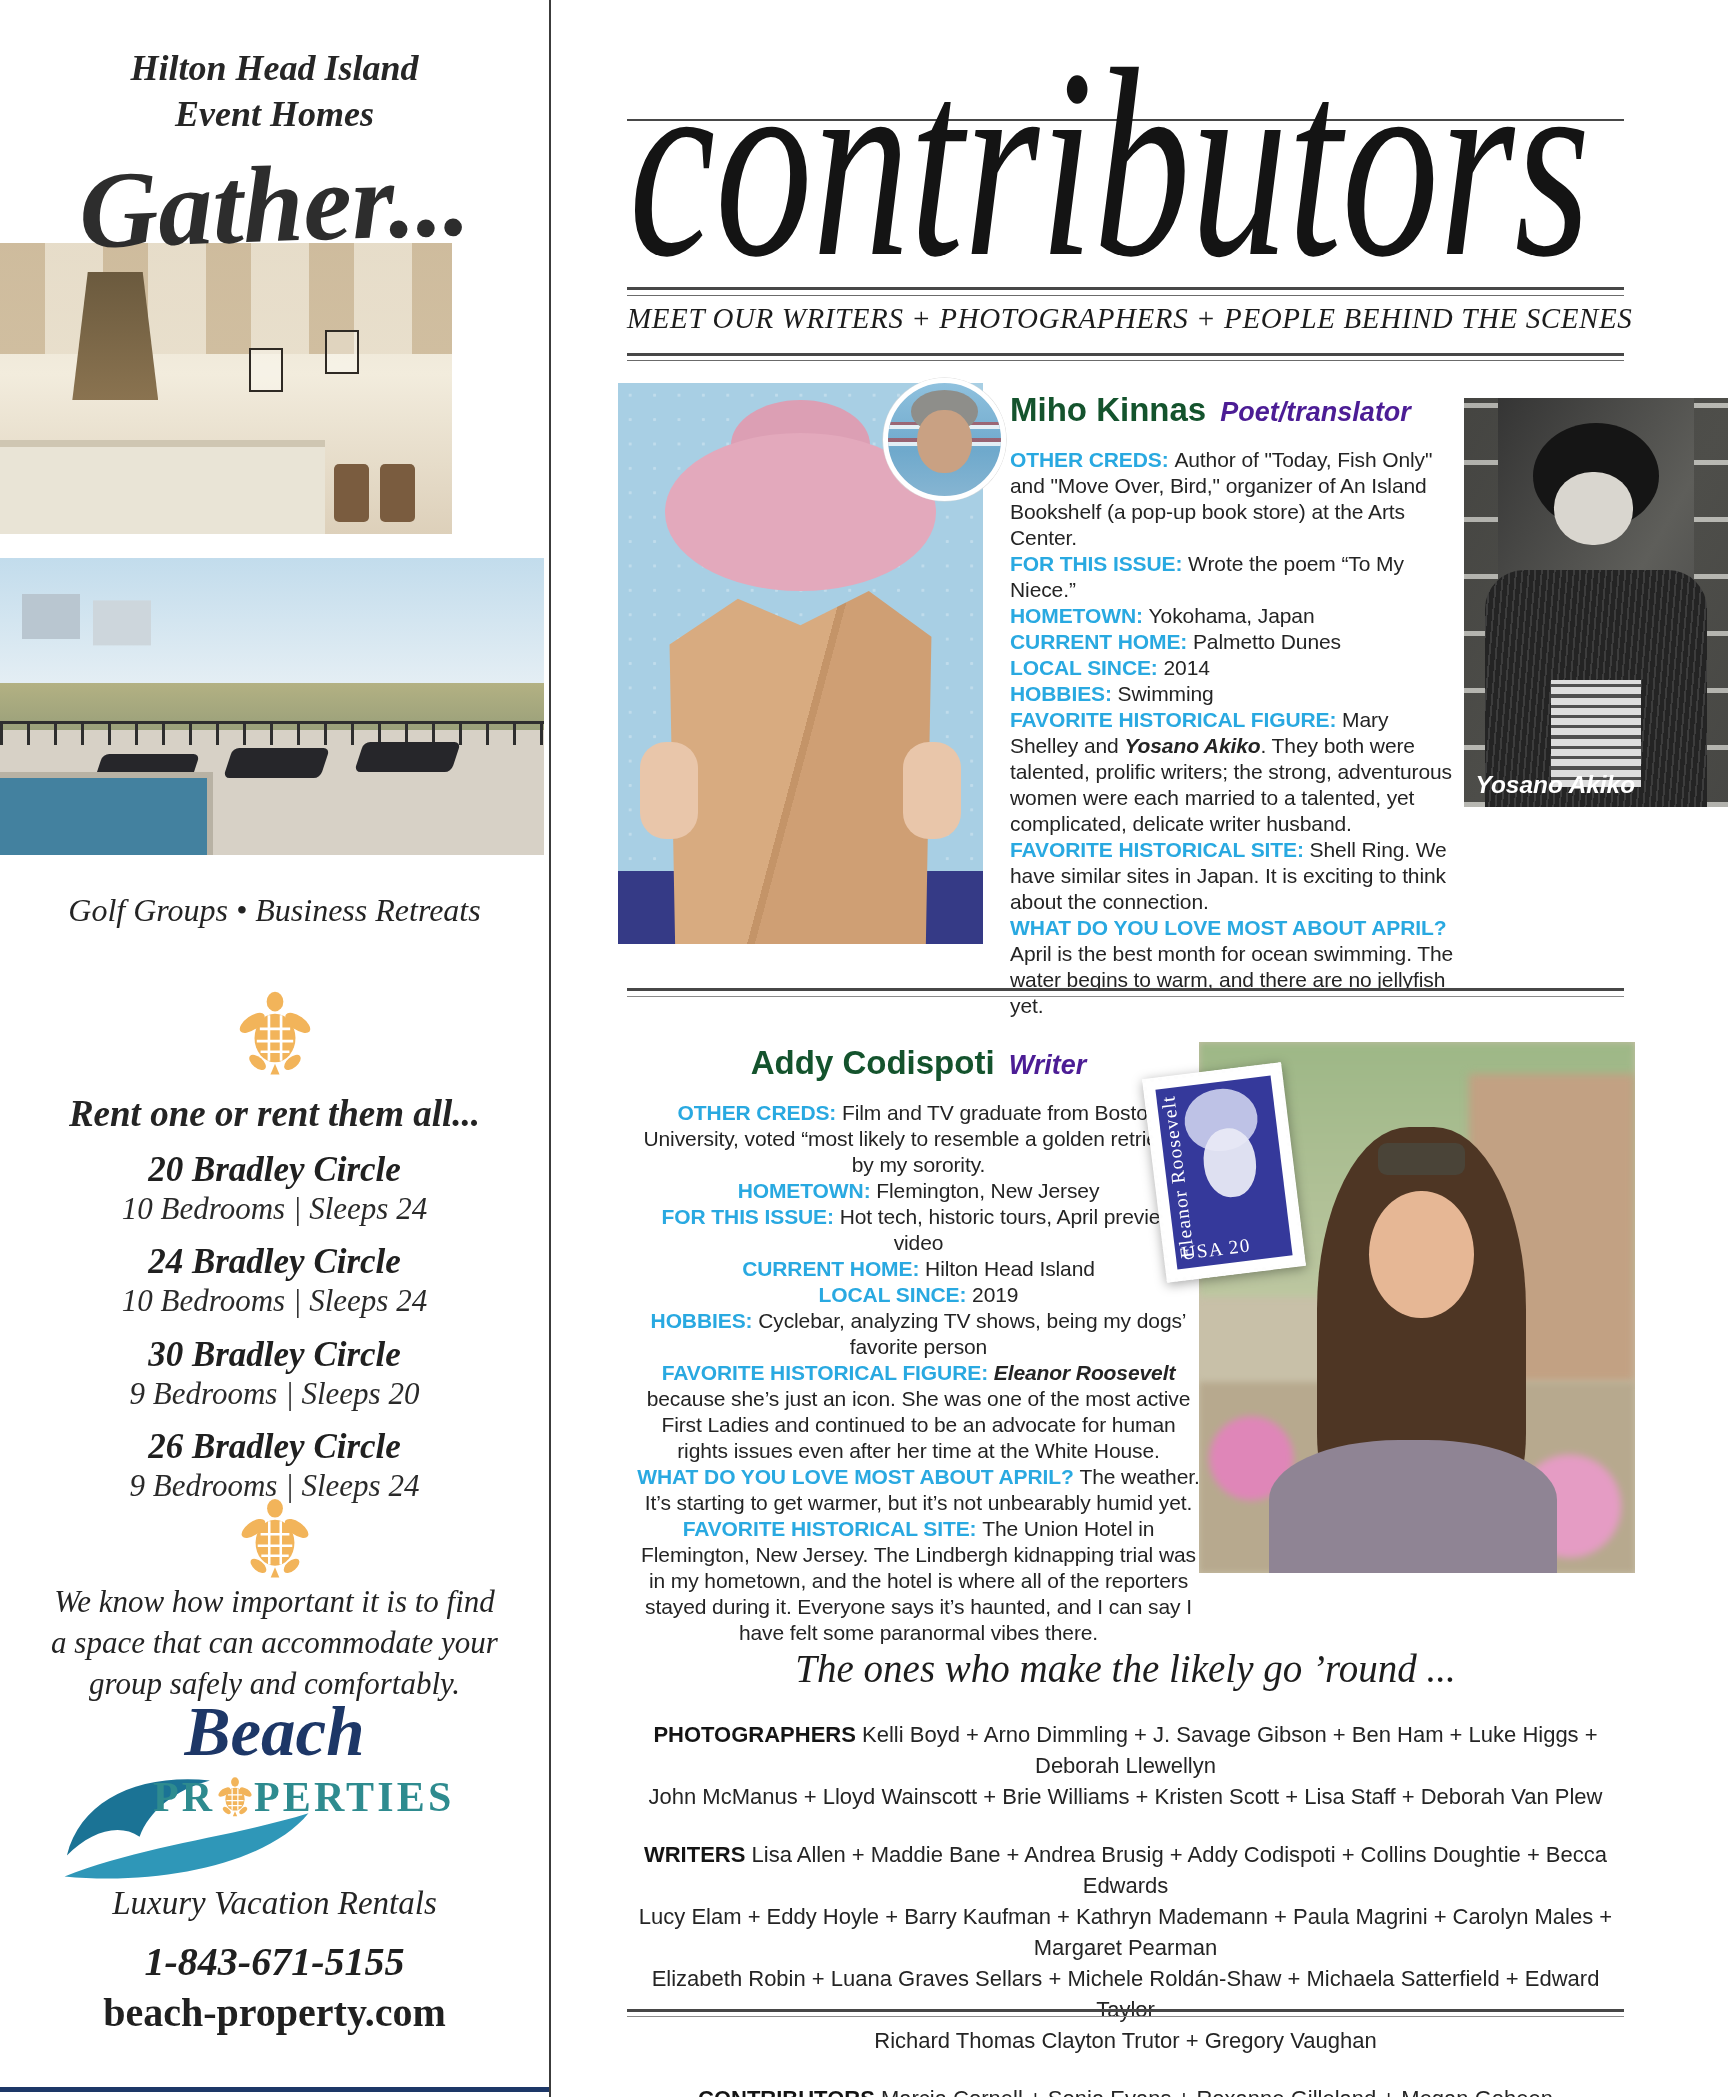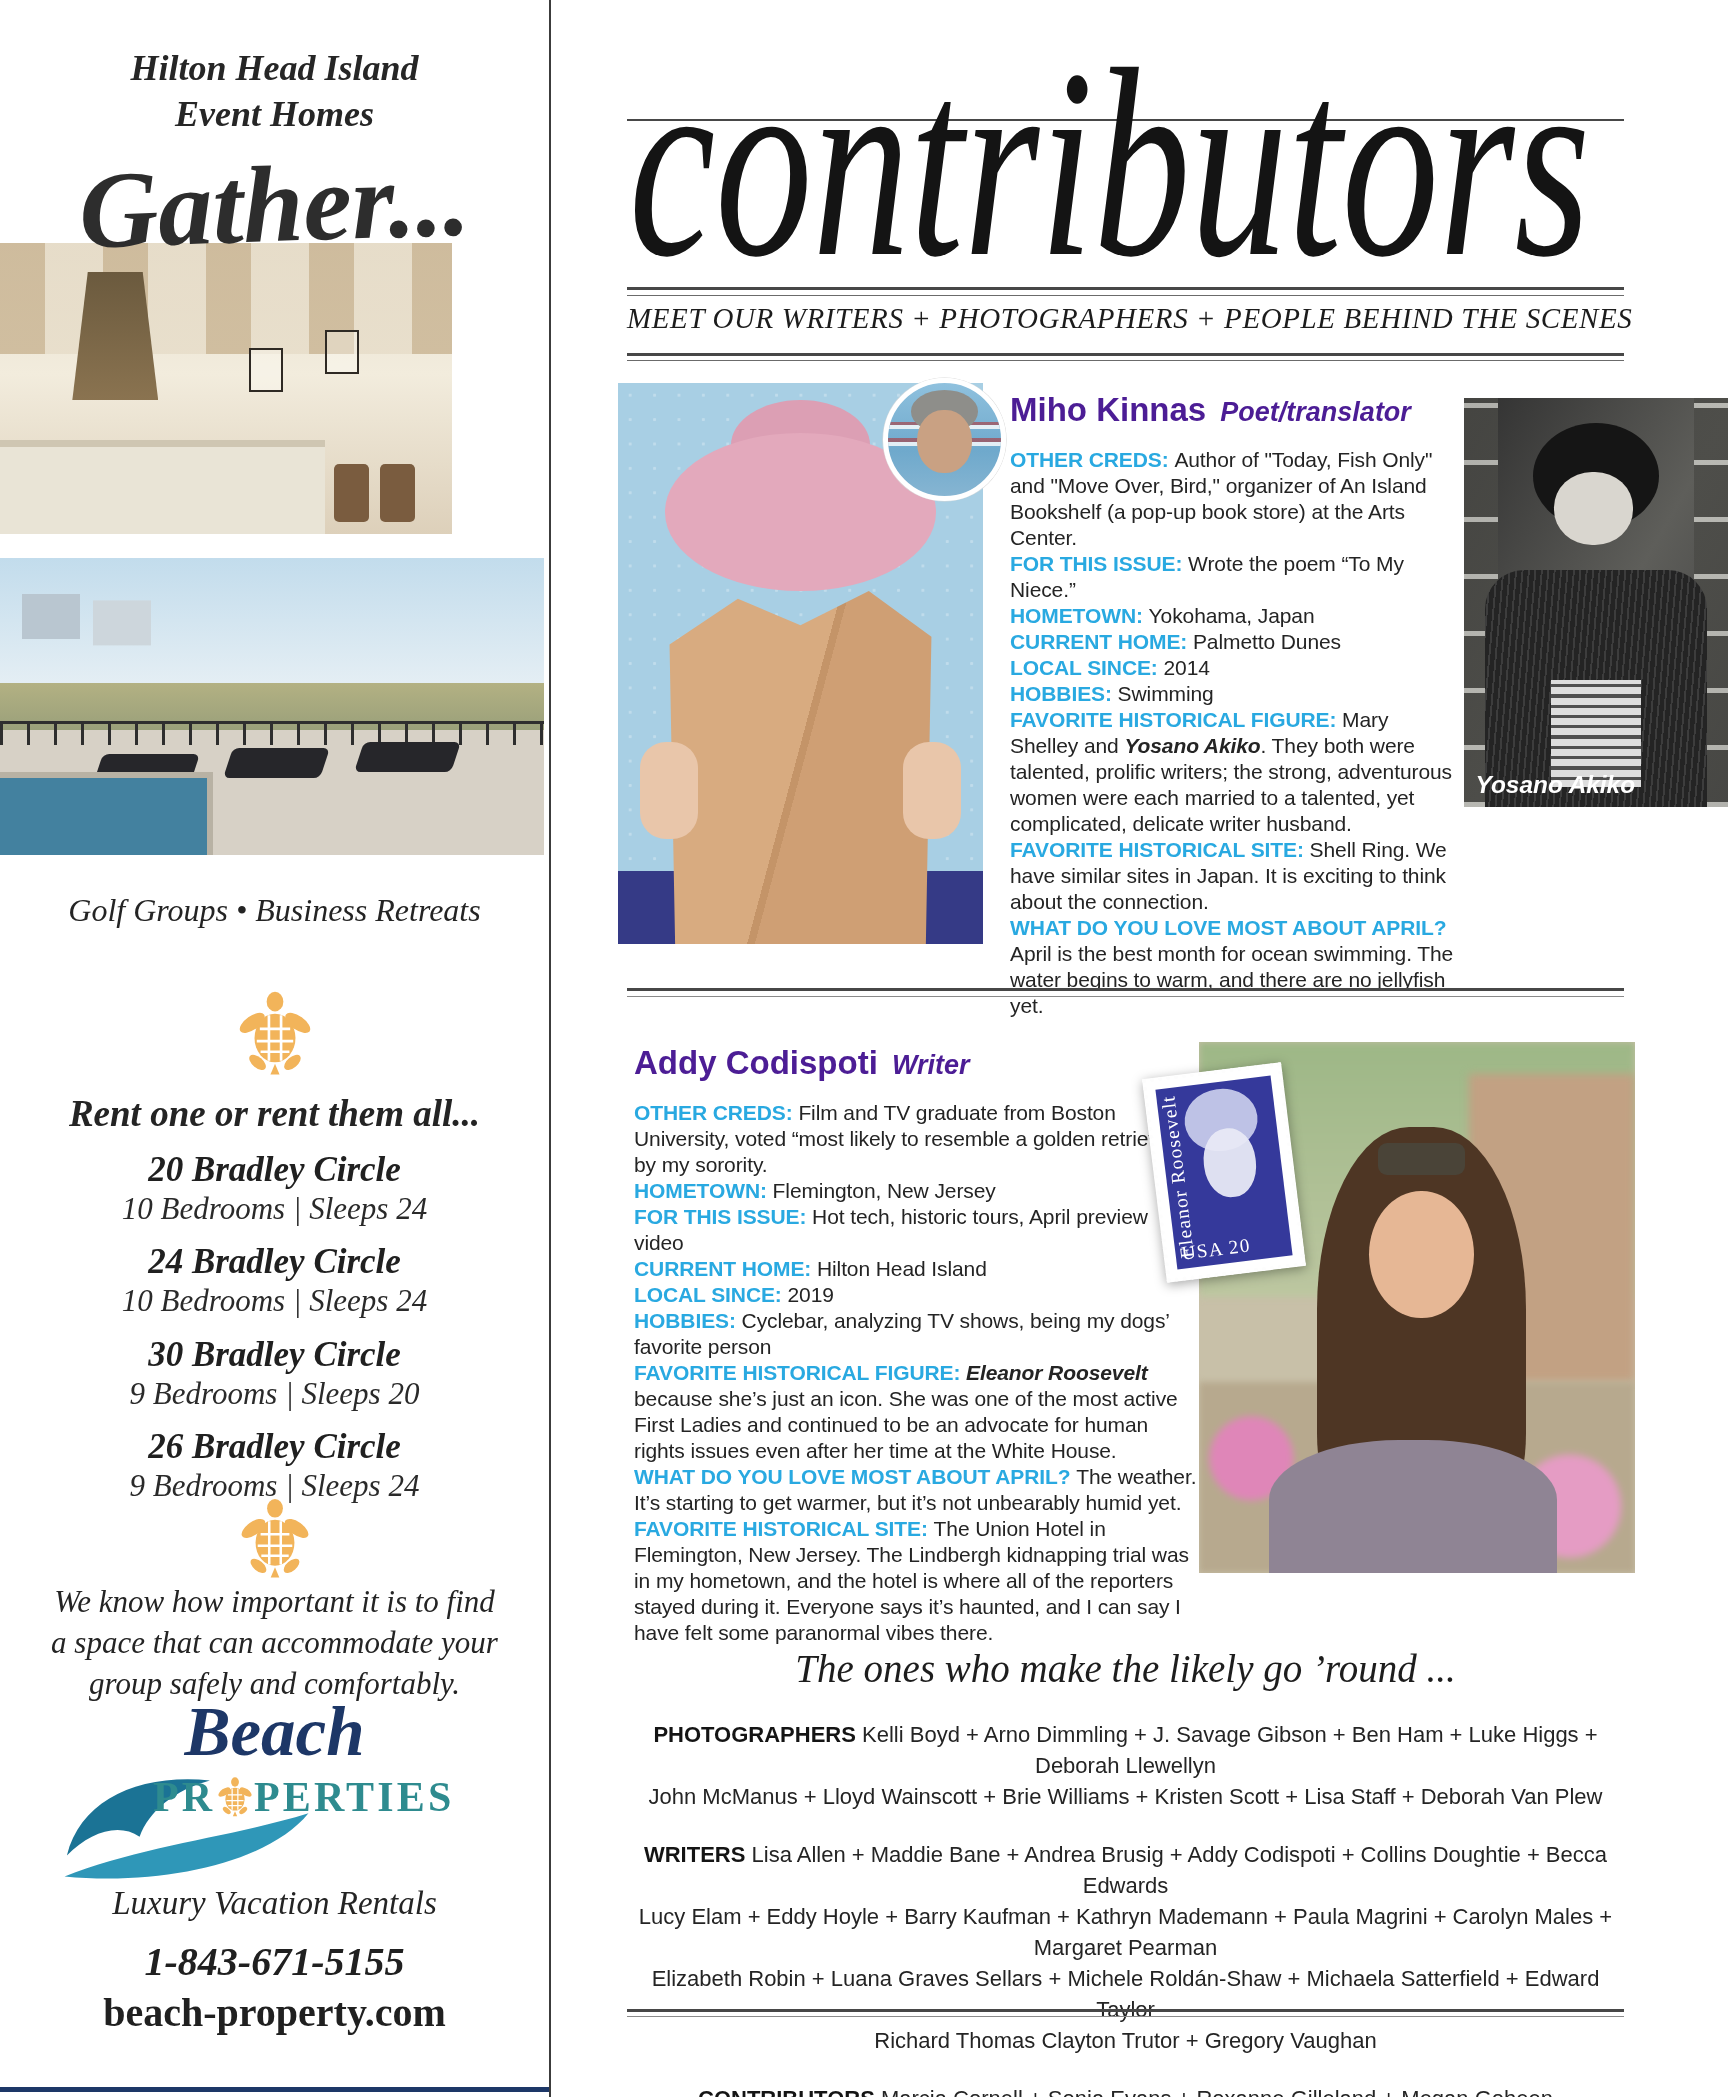--- a/index.html
+++ b/index.html
@@ -60,28 +60,28 @@
   .rule{position:absolute;left:627px;width:997px;background:#474747;}
   .r-top{top:119px;height:1.9px;}
   .r-a1{top:287px;height:2.6px;} .r-a2{top:295px;height:1.3px;background:#6b6b6b;}
   .r-b1{top:353px;height:2.6px;} .r-b2{top:360px;height:1.3px;background:#6b6b6b;}
   .r-mid1{top:988px;height:2.6px;} .r-mid2{top:996px;height:1.3px;background:#8a8a8a;}
   .r-bot1{top:2009px;height:2.6px;} .r-bot2{top:2016px;height:1.3px;background:#8a8a8a;}
   .big-title{position:absolute;left:629px;top:28px;font-style:italic;font-size:270px;line-height:1;
              color:#141414;transform:scaleX(.72);transform-origin:left top;white-space:nowrap;z-index:2;}
   .subtitle{position:absolute;left:627px;top:302px;width:997px;text-align:center;
             font-style:italic;font-size:29px;letter-spacing:0.6px;color:#1c1c1c;white-space:nowrap;}
-  .prof-name{font-family:"Liberation Sans",sans-serif;font-weight:700;font-size:33px;color:#4c1d95;display:inline;}
+  .prof-name{font-family:"Liberation Sans",sans-serif;font-weight:700;font-size:33px;color:#14532d;display:inline;}
   .prof-role{font-family:"Liberation Sans",sans-serif;font-style:italic;font-size:27px;color:#4c1d95;margin-left:10.3px;display:inline;}
   .fields{margin-top:18px;}
   .field{margin:0;font-family:"Liberation Sans",sans-serif;font-size:21px;line-height:26px;color:#242424;letter-spacing:-0.1px;}
   .lab{color:#29a9e1;font-weight:700;}
   .bseg{font-weight:700;font-style:italic;}
   .miho-text{position:absolute;left:1010px;top:391px;width:450px;}
-  .addy-text{position:absolute;left:634px;top:1044px;width:569px;}
+  .addy-text{position:absolute;left:634px;top:1044px;width:569px;text-align:center;}
   
   .ph-miho{left:618px;top:383px;width:365px;height:561px;background:#a8cfe4;
            background-image:radial-gradient(rgba(255,255,255,.28) 1.3px,transparent 1.9px);background-size:24.4px 24.4px;}
   .m-shirt{position:absolute;bottom:0;left:0;width:100%;height:13%;background:#353a86;}
   .m-hat{position:absolute;top:9%;left:13%;width:74%;height:28%;background:#e3a9bc;border-radius:50%;}
   .m-crown{position:absolute;top:3%;left:31%;width:38%;height:16%;background:#dc9fb4;border-radius:50%;}
   .m-bag{position:absolute;left:11%;top:33%;width:78%;height:68%;
          background:linear-gradient(105deg,#d8ab80 0 49%,#c49468 49% 51%,#cf9f74 51% 100%);
          clip-path:polygon(6% 100%,4% 20%,28% 8%,50% 15%,74% 6%,96% 18%,94% 100%);}
   .m-hand{position:absolute;width:58px;height:97px;background:#e9c6aa;border-radius:26px;top:64%;}

